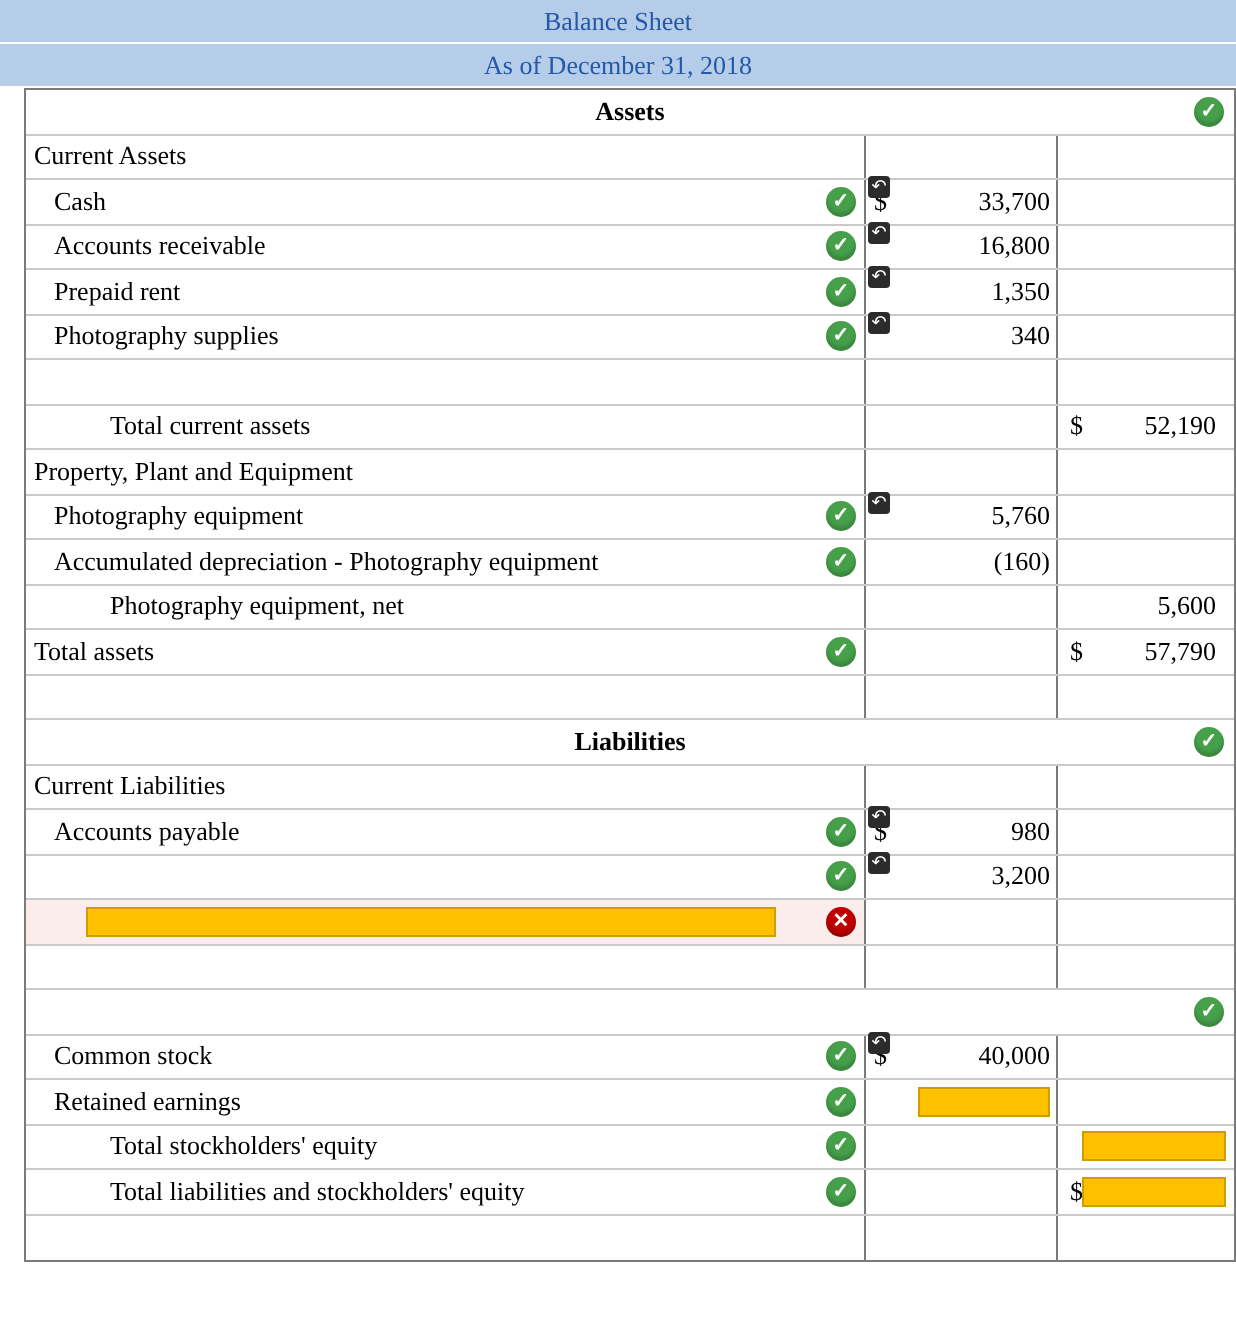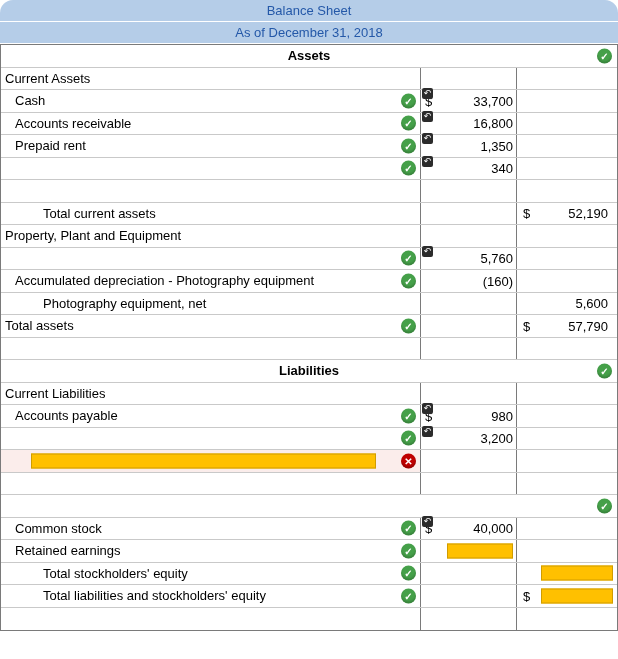--- a/index.html
+++ b/index.html
@@ -1,29 +1,29 @@
 <!DOCTYPE html>
 <html style="--header-bg: #B5CDE8; --header-text: #2458A8; --check-green: #45A049; --error-red: #C00000; --input-orange: #FFC000; --error-row-bg: #FBEDEB; --grid-dark: #7A7A7A; --grid-light: #C9C9C9;"><head>
 <meta charset="utf-8">
 <style>
   html,body{margin:0;padding:0;background:#fff;}
   .sheet{
     width:618px;height:659px;overflow:hidden;background:#fff;
-    font-family:Liberation Sans, sans-serif;font-size:13px;color:#000;
+    font-family:Liberation Serif, serif;font-size:13px;color:#000;
     position:relative;
-    border-radius:13px;
   }
   .blue-row{
     height:21px;margin-bottom:1px;
     background:var(--header-bg,#B5CDE8);color:var(--header-text,#2458A8);
     display:flex;align-items:center;justify-content:center;
   }
   .table{
     border:1px solid var(--grid-dark,#7A7A7A);
     margin-top:1px;
+    margin-left:12px;
   }
   .row{
     display:flex;height:22.5px;box-sizing:border-box;
     border-bottom:1px solid var(--grid-light,#C9C9C9);
     position:relative;align-items:center;background:#fff;
   }
   .row:last-child{border-bottom:none;}
   .row.section{align-items:center;justify-content:center;font-weight:bold;}
   .cell{box-sizing:border-box;position:relative;height:100%;}
   .cell-desc{width:420px;border-right:1px solid var(--grid-dark,#7A7A7A);display:flex;align-items:center;}
@@ -108,20 +108,21 @@
           <span class="check">✓</span>
         </div>
         <div class="cell cell-c1">
           <span class="arrow-ic">↶</span>
           <span class="val">1,350</span>
         </div>
         <div class="cell cell-c2"></div>
       </div>
       <div class="row item">
         <div class="cell cell-desc">
+          <span class="lbl ind-1">Photography supplies</span>
           <span class="check">✓</span>
         </div>
         <div class="cell cell-c1">
           <span class="arrow-ic">↶</span>
           <span class="val">340</span>
         </div>
         <div class="cell cell-c2"></div>
       </div>
       <div class="row blank">
         <div class="cell cell-desc"></div>
@@ -140,20 +141,21 @@
       </div>
       <div class="row item">
         <div class="cell cell-desc">
           <span class="lbl ind-0">Property, Plant and Equipment</span>
         </div>
         <div class="cell cell-c1"></div>
         <div class="cell cell-c2"></div>
       </div>
       <div class="row item">
         <div class="cell cell-desc">
+          <span class="lbl ind-1">Photography equipment</span>
           <span class="check">✓</span>
         </div>
         <div class="cell cell-c1">
           <span class="arrow-ic">↶</span>
           <span class="val">5,760</span>
         </div>
         <div class="cell cell-c2"></div>
       </div>
       <div class="row item">
         <div class="cell cell-desc">

